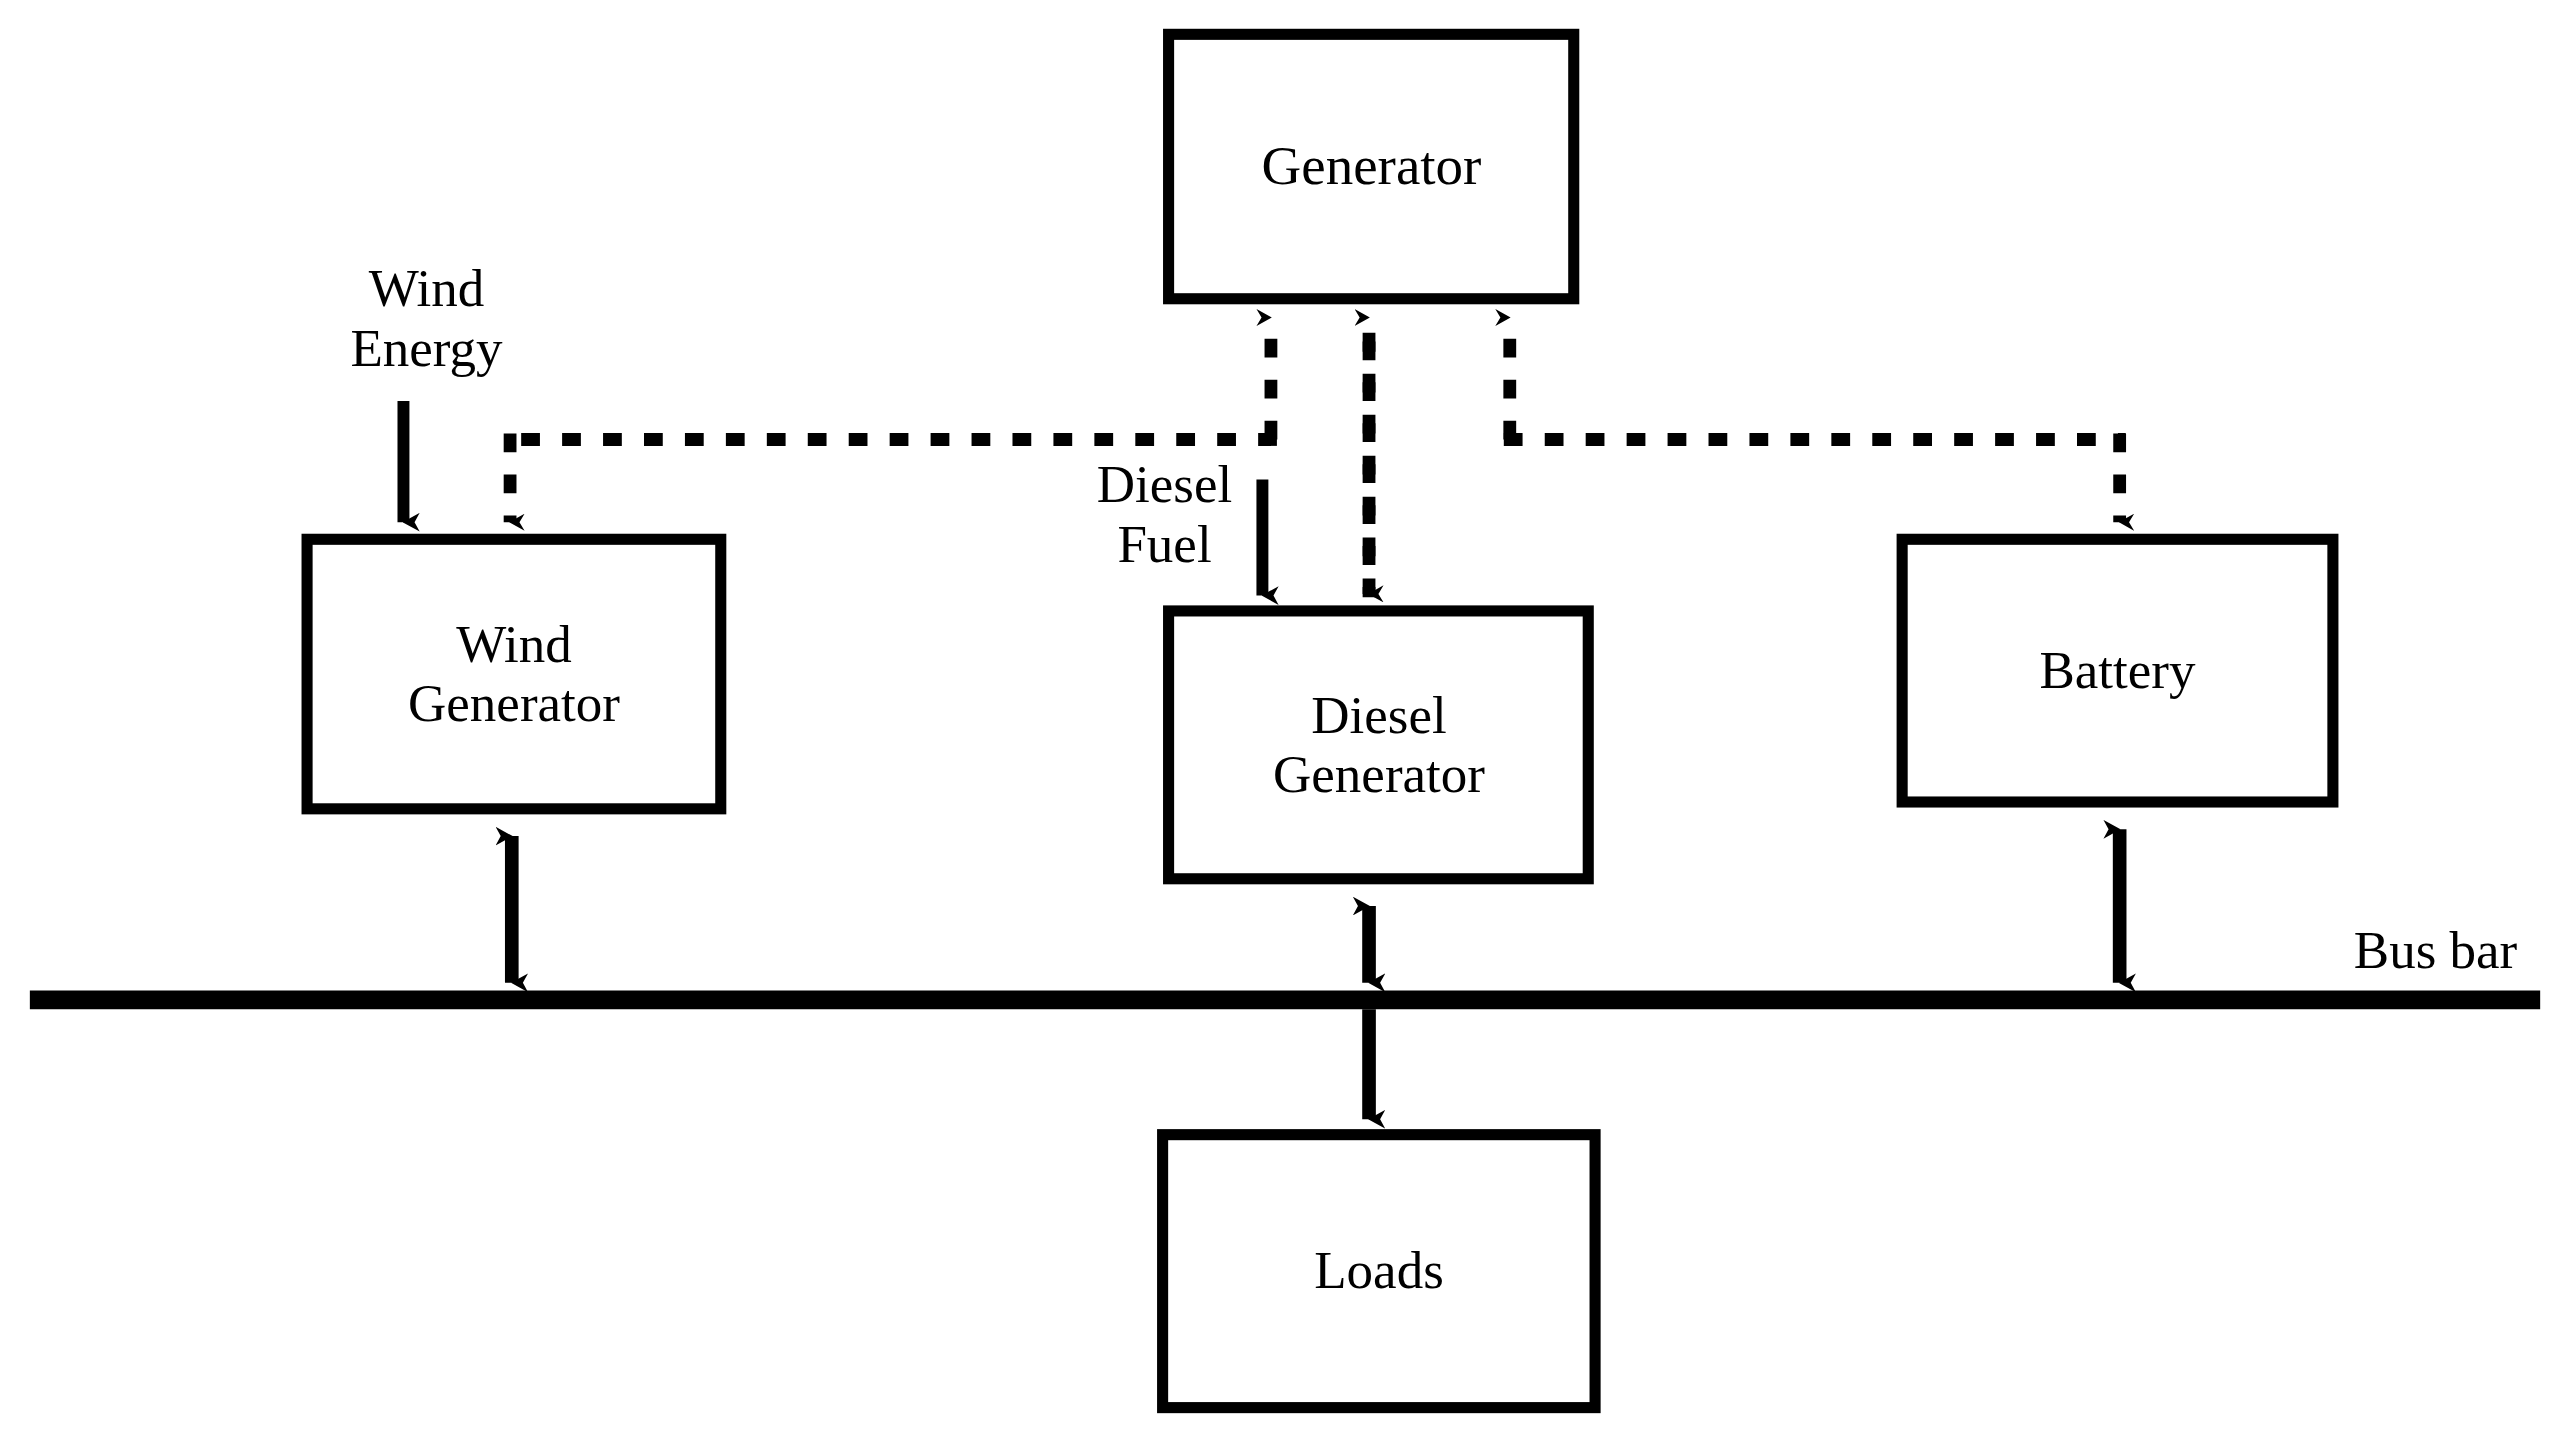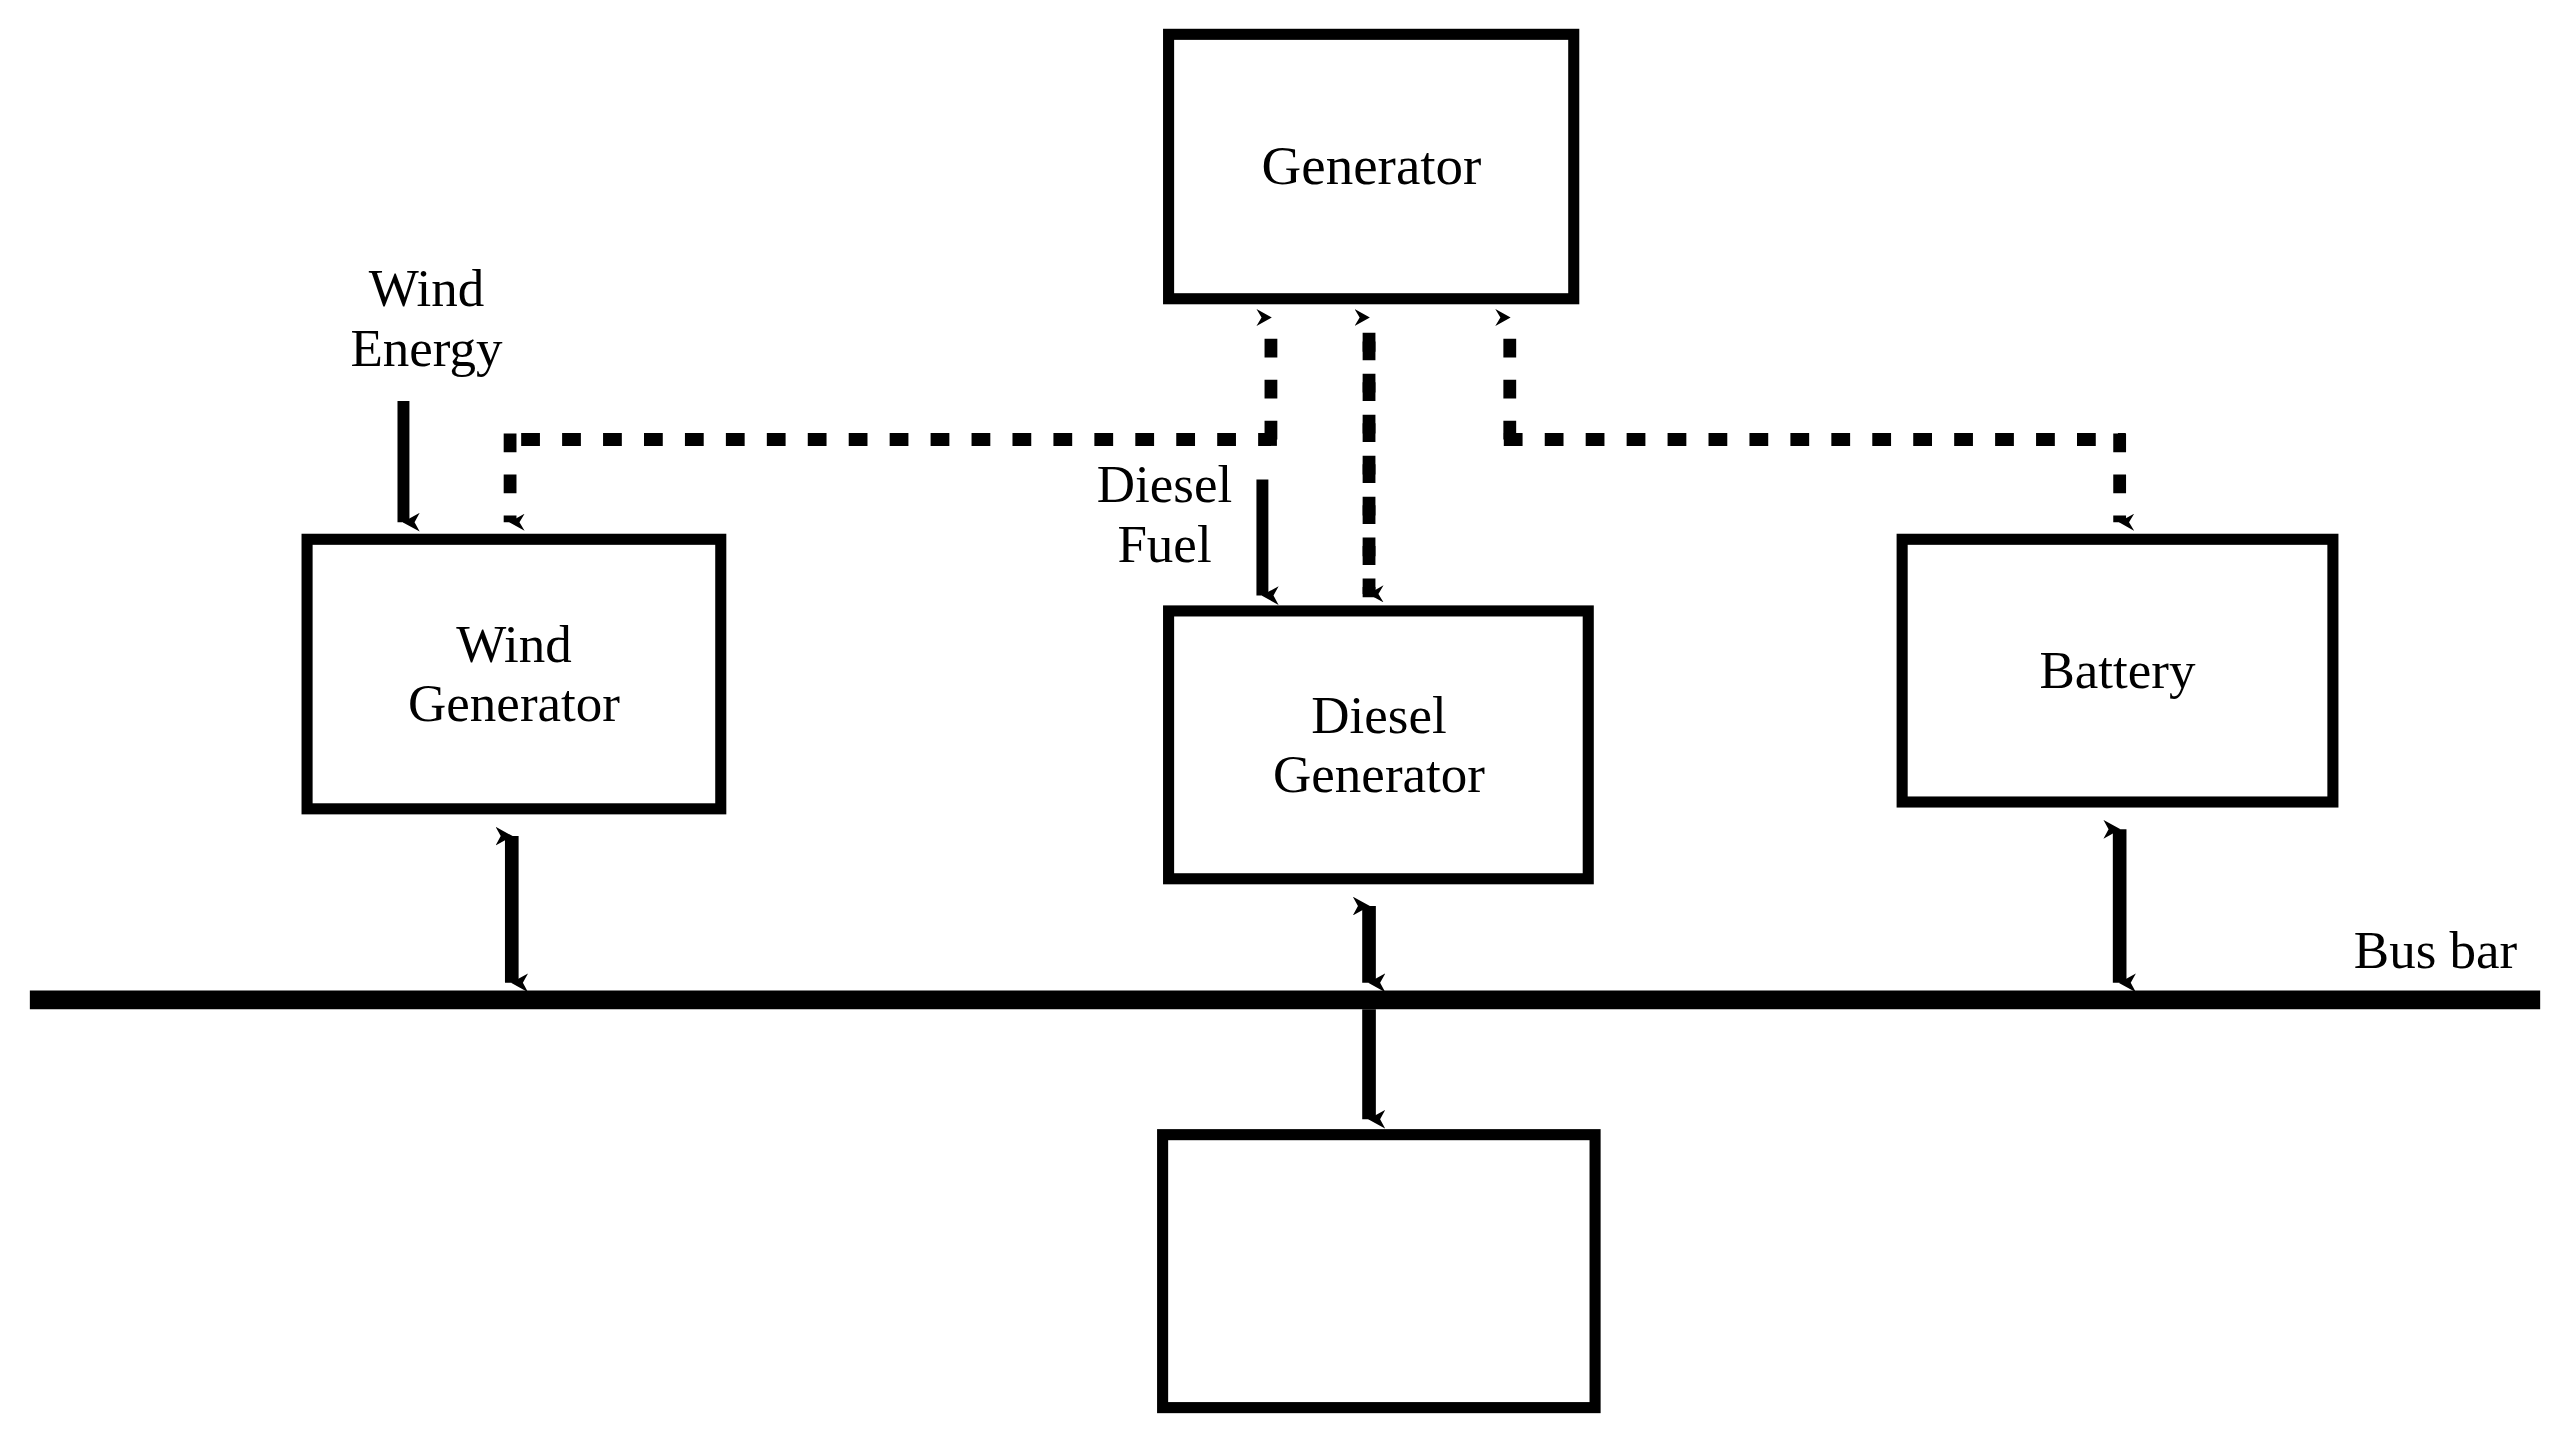--- a/index.html
+++ b/index.html
@@ -104,20 +104,21 @@
   <div class="blk-label" style="left:1169px; top:34px; width:405px; height:264px; display:flex; align-items:center; justify-content:center; font-size:55px;">Generator</div>
 
   <div class="blk-label" style="left:307px; top:539px; width:414px; height:270px; display:flex; align-items:center; justify-content:center; font-size:53px;">Wind
 Generator</div>
 
   <div class="blk-label" style="left:1169px; top:611px; width:420px; height:268px; display:flex; align-items:center; justify-content:center; font-size:53px;">Diesel
 Generator</div>
 
   <div class="blk-label" style="left:1902px; top:539px; width:431px; height:263px; display:flex; align-items:center; justify-content:center; font-size:53px;">Battery</div>
 
+  <div class="blk-label" style="left:1163px; top:1134px; width:432px; height:273px; display:flex; align-items:center; justify-content:center; font-size:53px;">Loads</div>
 
   <div class="free-label" style="left:256px; top:258px; width:341px; font-size:53px;">Wind
 Energy</div>
 
   <div class="free-label" style="left:994px; top:454px; width:341px; font-size:53px;">Diesel
 Fuel</div>
 
   <div class="free-label" style="left:2265px; top:920px; width:341px; font-size:53px;">Bus bar</div>
 
   <div class="box-hit" style="left:1169px; top:34px; width:405px; height:264px;"></div>

